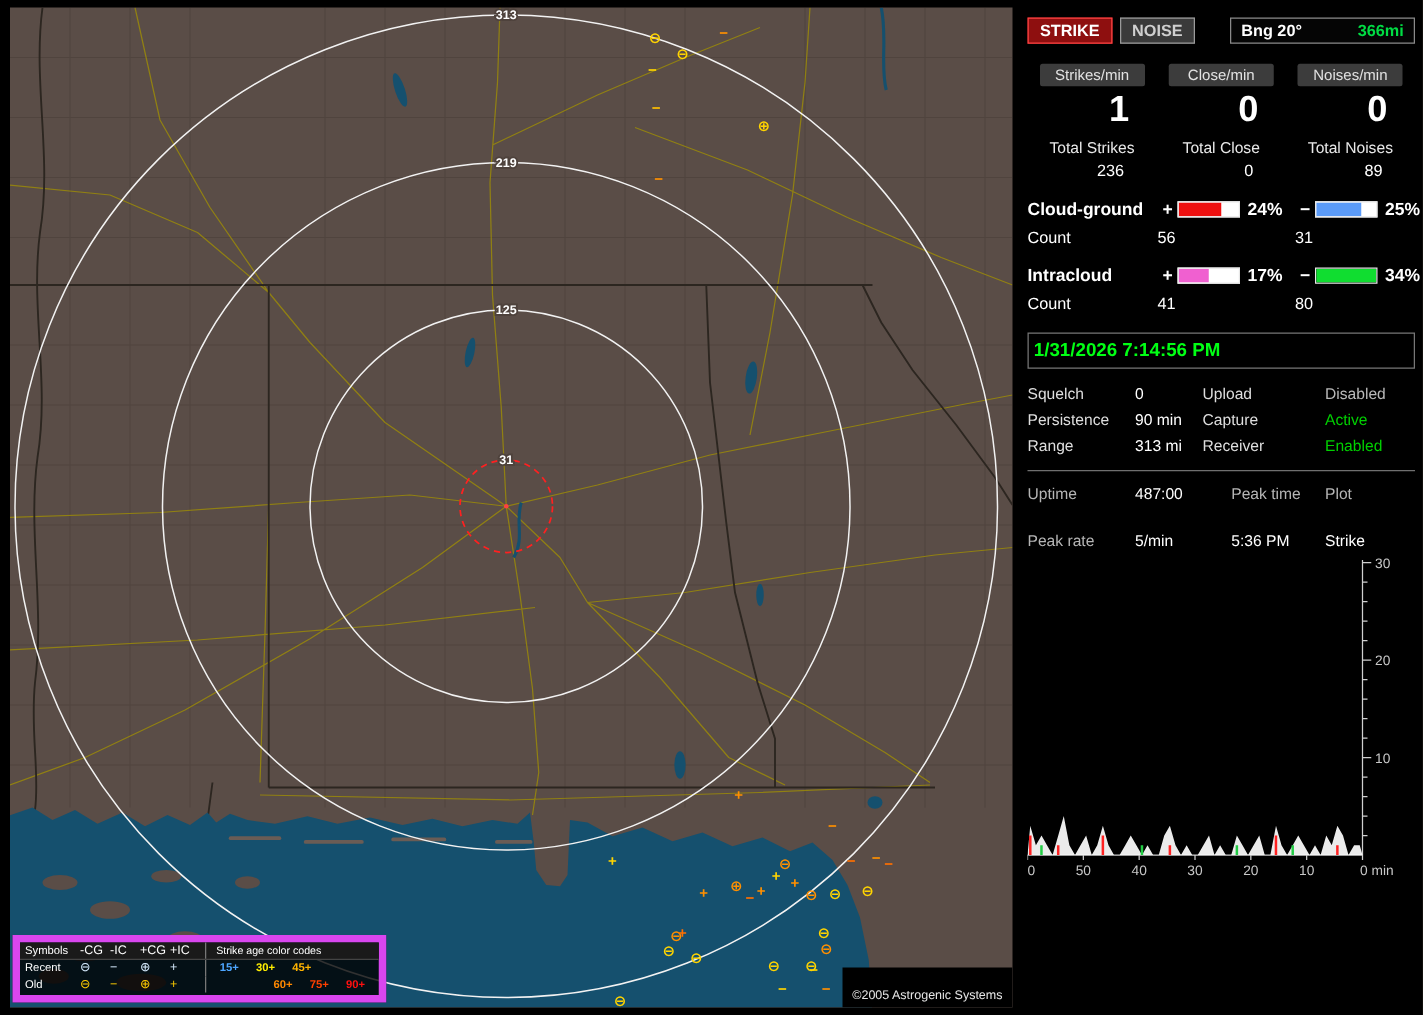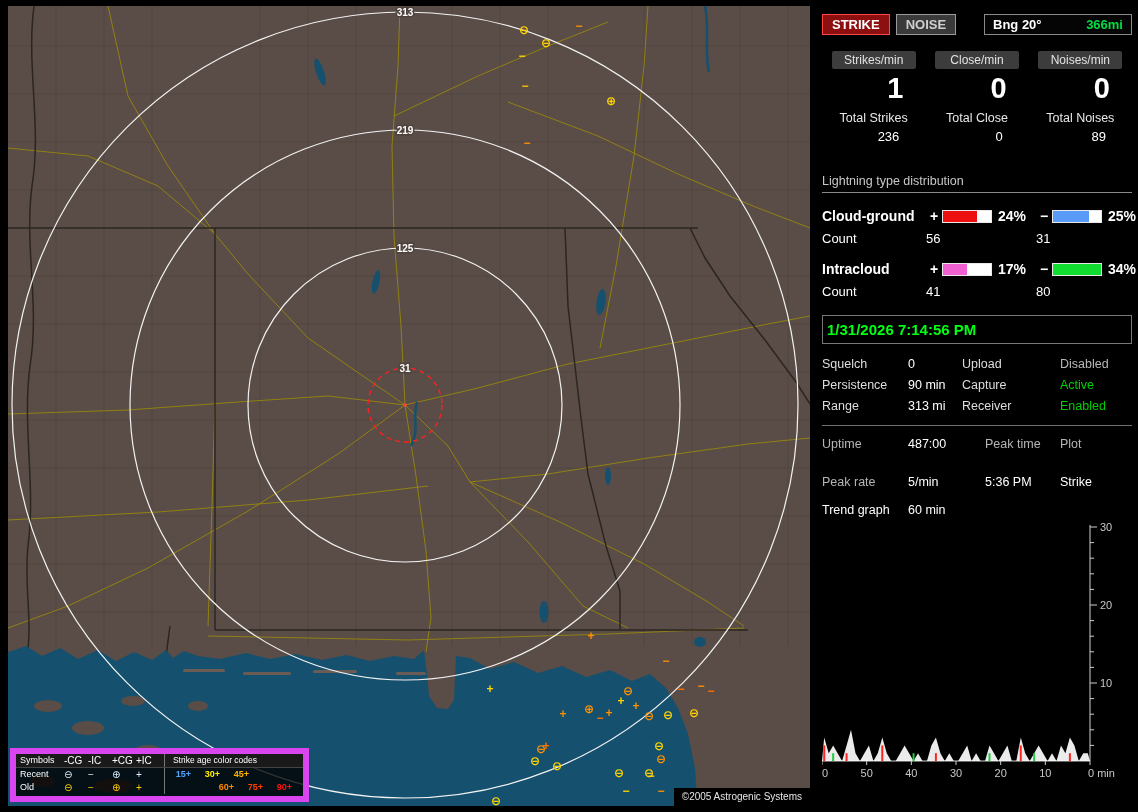--- a/index.html
+++ b/index.html
@@ -3,21 +3,21 @@
 <meta charset="utf-8">
 <style>
   html,body{margin:0;padding:0;background:#000;}
   body{width:1138px;height:812px;overflow:hidden;font-family:"Liberation Sans","DejaVu Sans",sans-serif;}
   .stage{position:relative;width:1138px;height:812px;background:#000;}
 
   
   .map{position:absolute;left:8px;top:6px;width:802px;height:800px;background:#5a4d47;overflow:hidden;}
   .ring-label{fill:#ffffff;font-size:10px;font-weight:bold;text-anchor:middle;paint-order:stroke;stroke:#4e423c;stroke-width:3px;}
   .strike-glyph{font-size:12px;font-weight:bold;}
-  .map-copyright{position:absolute;right:0;bottom:0;background:#000;color:#e6e6e6;font-size:10px;padding:3px 8px 4px;}
+  .map-copyright{position:absolute;right:0;bottom:0;background:#000;color:#e6e6e6;font-size:10px;padding:17px 8px 4px;}
 
   
   .map-legend{position:absolute;left:2px;bottom:4px;background:rgba(0,0,0,.8);border:6px solid #d946ef;color:#fff;font-size:9px;padding:0 4px 2px;line-height:13px;}
   .lg-row{display:flex;align-items:center;white-space:nowrap;}
   .lg-head{background:#1a1a1a;margin:0 -4px;padding:0 4px;border-bottom:1px solid #444;}
   .lg-lbl{width:44px;}
   .lg-sym{width:24px;text-align:left;font-size:10px;}
   .lg-ages{display:flex;border-left:1px solid #777;margin-left:4px;padding-left:4px;}
   .lg-agehead{width:92px;text-align:center;font-size:8.5px;border-left:1px solid #777;margin-left:4px;padding-left:4px;}
   .lg-age{width:29px;text-align:center;font-weight:bold;}
@@ -241,21 +241,20 @@
         <div class="total-value">0</div>
       </div>
       <div class="counter">
         <div class="badge">Noises/min</div>
         <div class="big">0</div>
         <div class="total-label">Total Noises</div>
         <div class="total-value">89</div>
       </div>
     </div>
 
-    <div class="section-title">Lightning type distribution</div>
 
     <div class="dist-grid">
       <span class="dist-label">Cloud-ground</span>
       <span class="sign">+</span>
       <span class="bar">
           <span class="bar-fill" style="width: 71%; background: rgb(238, 16, 16);"></span>
         </span>
       <span class="pct">24%</span>
       <span class="sign">−</span>
       <span class="bar">
@@ -311,24 +310,20 @@
       <span class="dim">Uptime</span>
       <span class="val">487:00</span>
       <span class="dim">Peak time</span>
       <span class="dim">Plot</span>
       <span class="dim">Peak rate</span>
       <span class="val">5/min</span>
       <span class="val">5:36 PM</span>
       <span class="val">Strike</span>
     </div>
 
-    <div class="trend-row">
-      <span>Trend graph</span>
-      <span>60 min</span>
-    </div>
 
     <svg class="trend-svg" id="trend-svg" width="312" height="260" viewBox="0 0 312 260">
         <line x1="268" y1="2" x2="268" y2="238" stroke="#cfcfcf" stroke-width="1"></line>
         <line x1="0" y1="238" x2="268" y2="238" stroke="#cfcfcf" stroke-width="1"></line>
         <line x1="268" y1="222.4" x2="272" y2="222.4" stroke="#cfcfcf" stroke-width="1"></line>
         <line x1="268" y1="206.8" x2="272" y2="206.8" stroke="#cfcfcf" stroke-width="1"></line>
         <line x1="268" y1="191.2" x2="272" y2="191.2" stroke="#cfcfcf" stroke-width="1"></line>
         <line x1="268" y1="175.6" x2="272" y2="175.6" stroke="#cfcfcf" stroke-width="1"></line>
         <line x1="268" y1="160" x2="275" y2="160" stroke="#cfcfcf" stroke-width="1"></line>
         <line x1="268" y1="144.4" x2="272" y2="144.4" stroke="#cfcfcf" stroke-width="1"></line>

